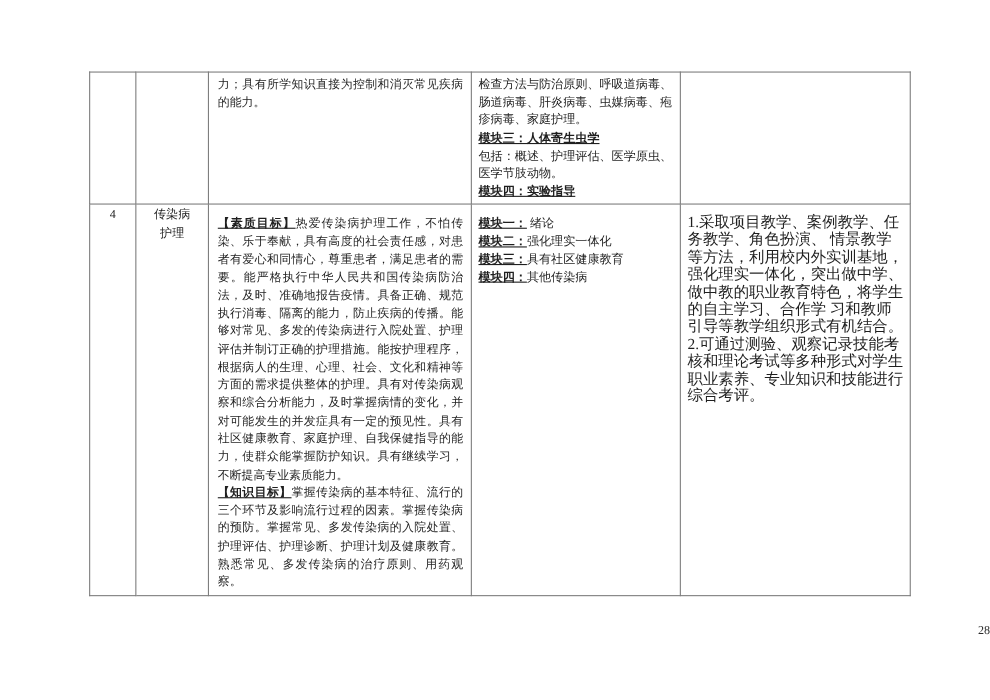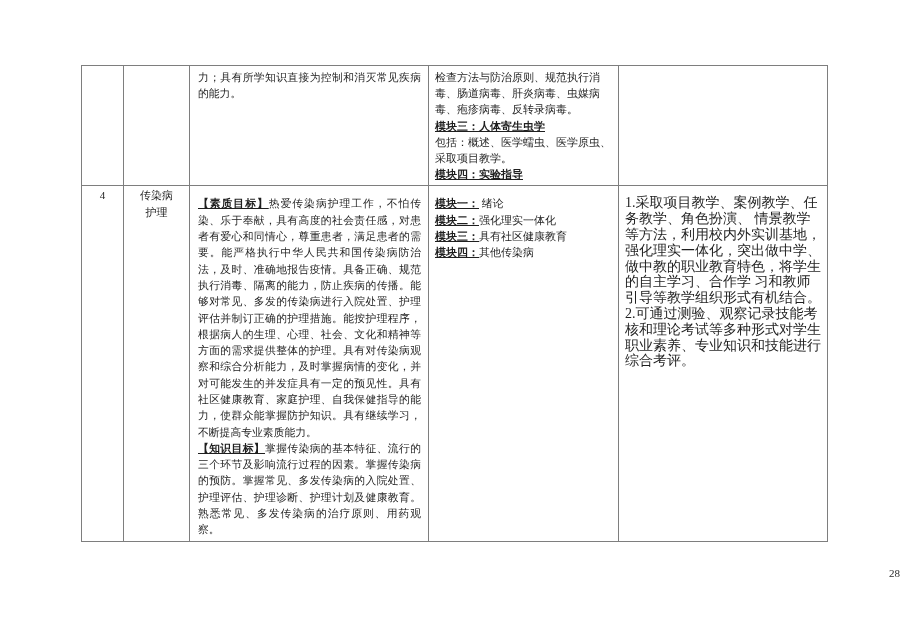--- a/index.html
+++ b/index.html
@@ -83,23 +83,23 @@
     </colgroup>
 
     <tbody>
         <tr class="row1">
       <td class="center-cell"></td>
       <td class="center-cell"></td>
       <td class="c3">
         <div class="para">力；具有所学知识直接为控制和消灭常见疾病的能力。</div>
       </td>
       <td class="c4">
-        <div class="para">检查方法与防治原则、规范执行消毒、肠道病毒、肝炎病毒、虫媒病毒、疱疹病毒、反转录病毒。</div>
+        <div class="para">检查方法与防治原则、呼吸道病毒、肠道病毒、肝炎病毒、虫媒病毒、疱疹病毒、家庭护理。</div>
         <div class="mod-line b">模块三：人体寄生虫学</div>
-        <div class="para">包括：概述、医学蠕虫、医学原虫、采取项目教学。</div>
+        <div class="para">包括：概述、护理评估、医学原虫、医学节肢动物。</div>
         <div class="mod-line b">模块四：实验指导</div>
       </td>
       <td class="c5"></td>
     </tr>
 
     <tr class="row2">
       <td class="center-cell">
         <div>4</div>
       </td>
       <td class="center-cell">

